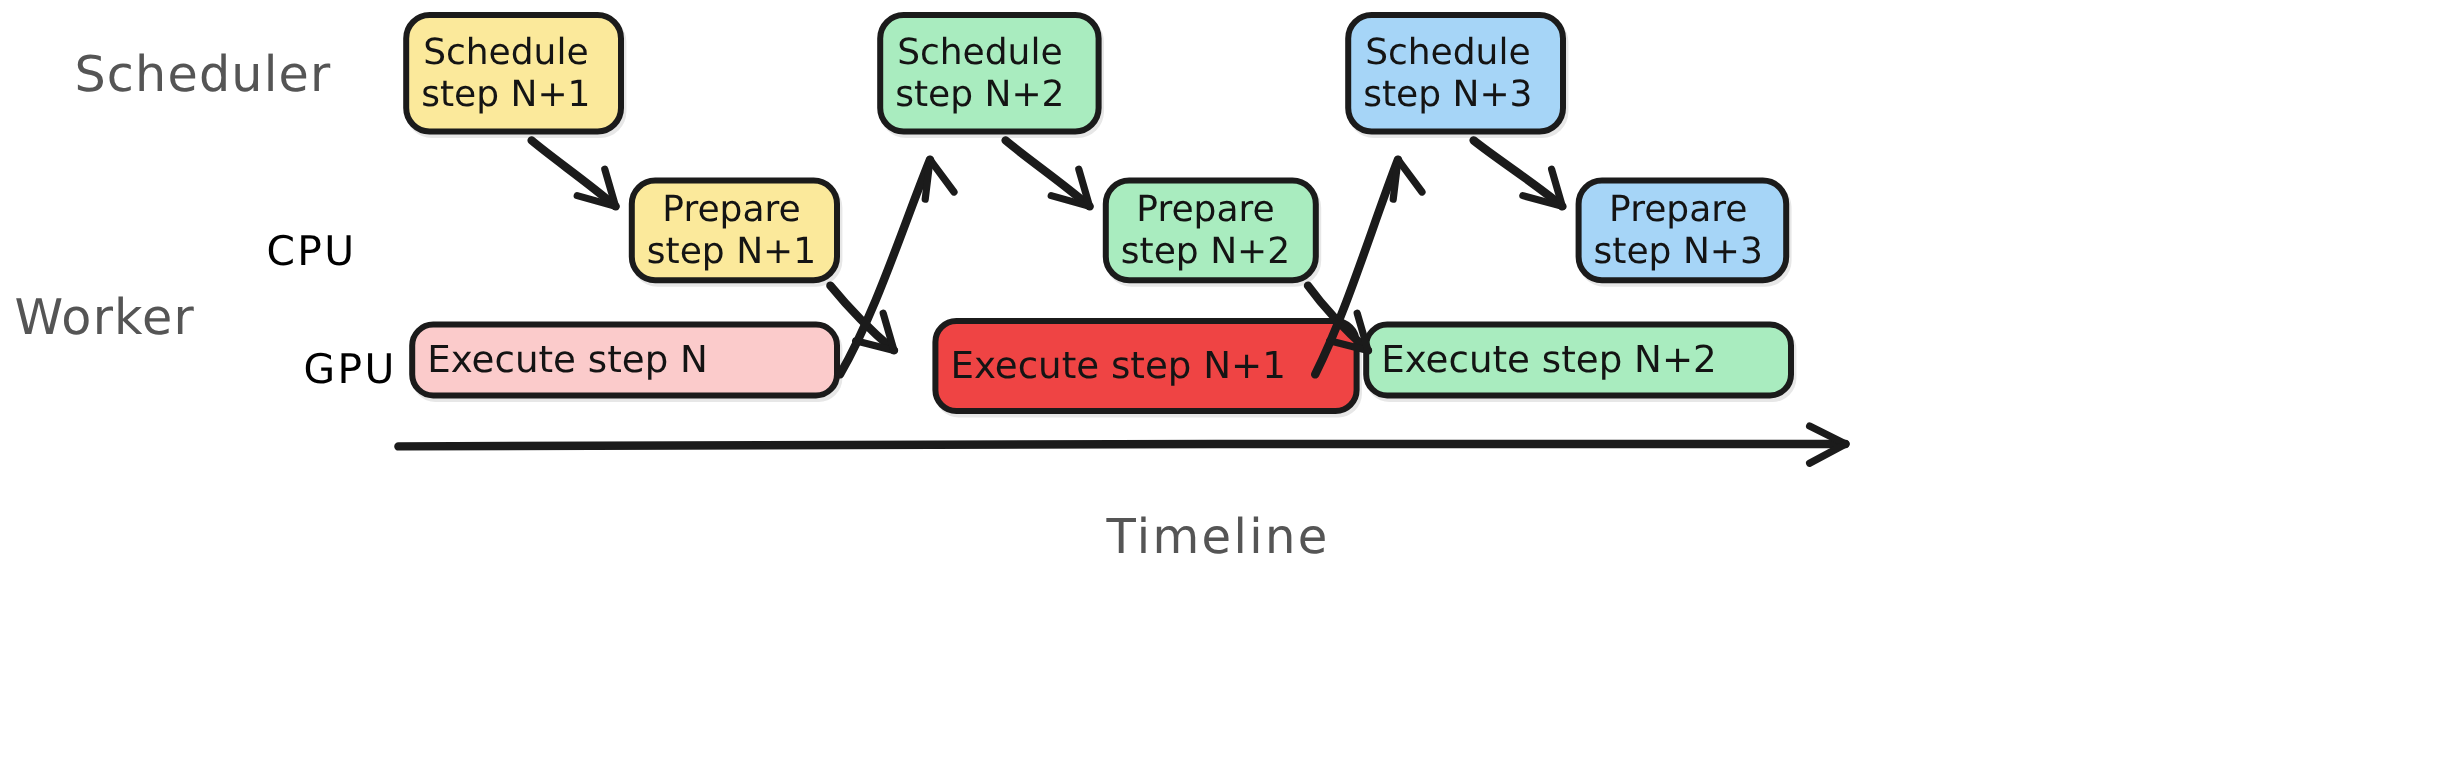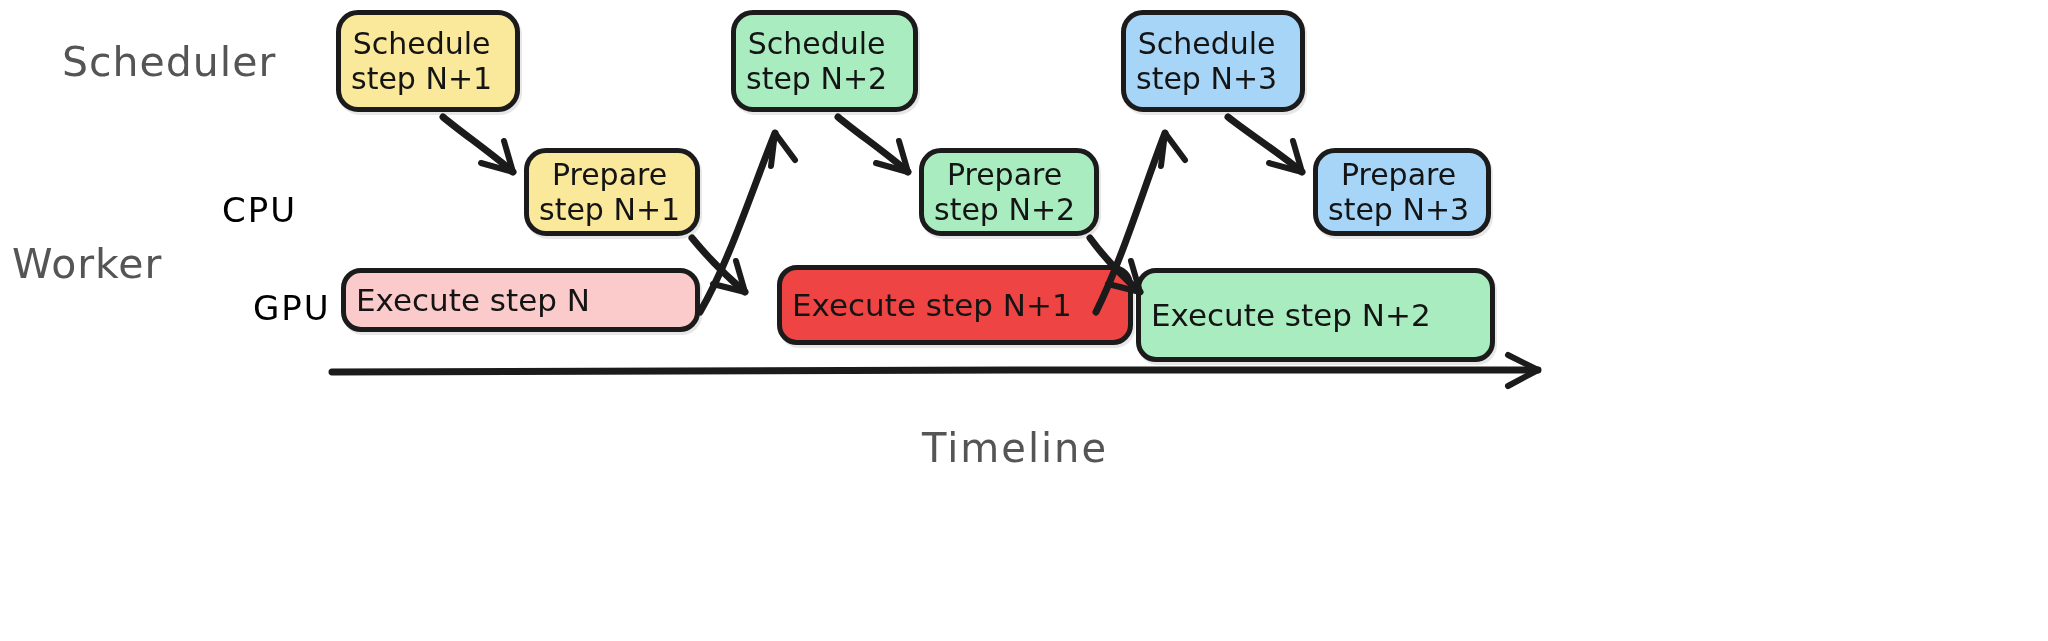--- a/index.html
+++ b/index.html
@@ -61,21 +61,21 @@
   </div>
 
   <div class="node exec" style="left:341px; top:268px; width:359px; height:64px; background:#fbcbcb;">
     <div><span>Execute step </span><span class="em">N</span></div>
   </div>
 
   <div class="node exec" style="left:742px; top:265px; width:356px; height:80px; background:#ef4444;margin-left:35px;">
     <div><span>Execute step </span><span class="em">N+1</span></div>
   </div>
 
-  <div class="node exec" style="left:1136px; top:268px; width:359px; height:94px; background:#a9ecbf;">
+  <div class="node exec" style="left:1136px; top:268px; width:359px; height:64px; background:#a9ecbf;">
     <div><span>Execute step </span><span class="em">N+2</span></div>
   </div>
 
   <svg class="overlay" viewBox="0 0 2048 641">
 
     <g>
       <path class="stroke" d="M443,117 C462,133 490,152 513,172"></path>
       <path class="stroke-thin" d="M513,172 L481,163"></path>
       <path class="stroke-thin" d="M513,172 L504,141"></path>
     </g>

